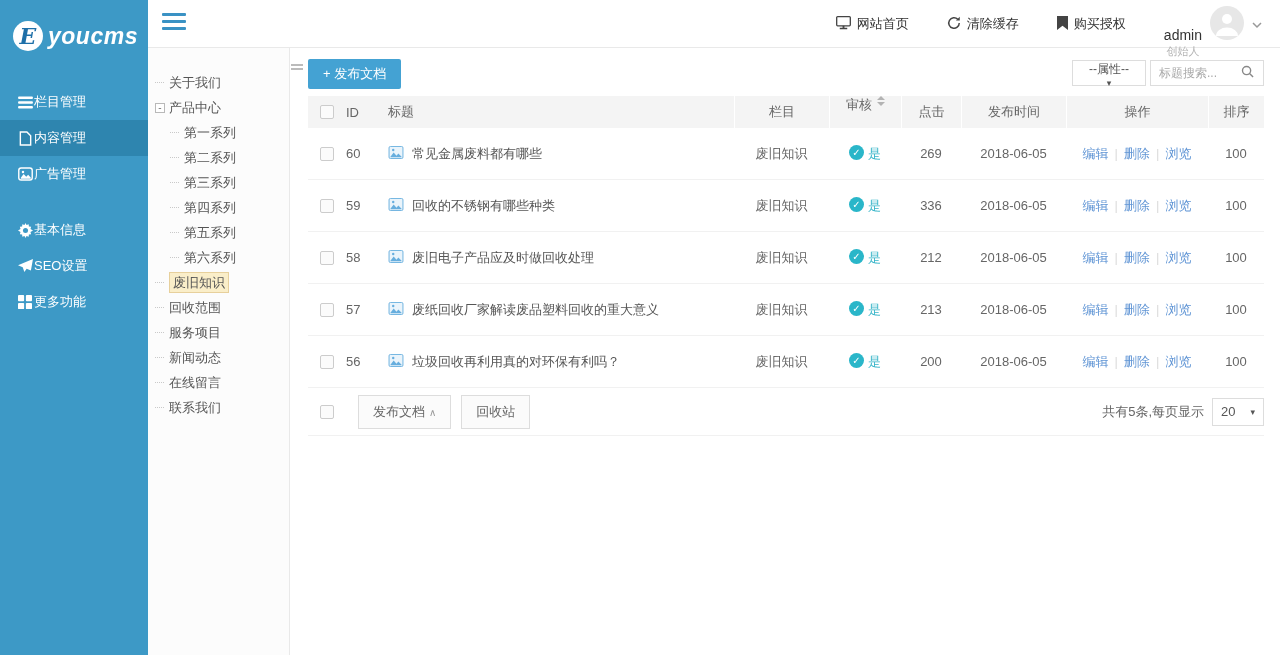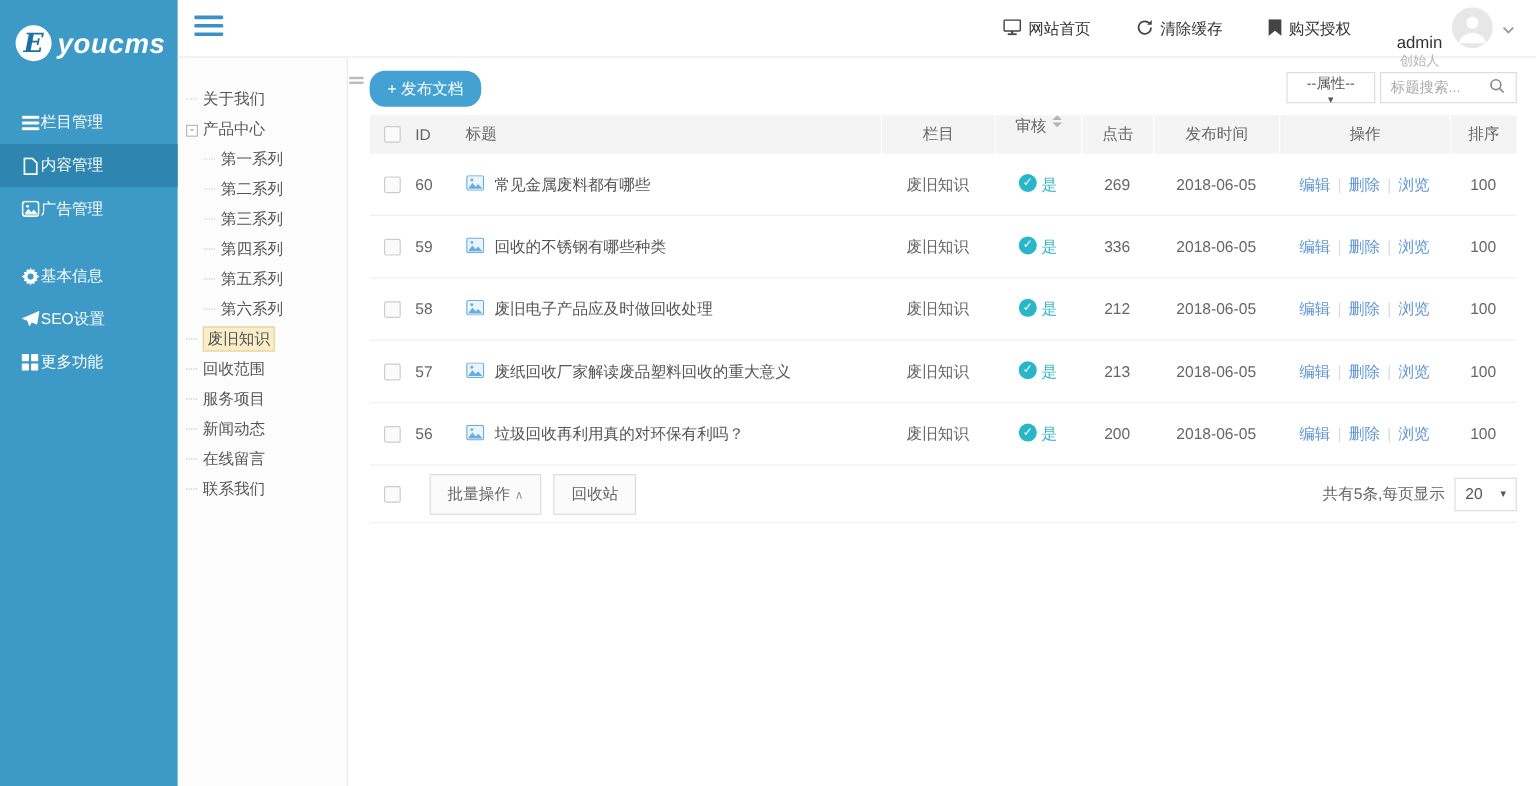--- a/index.html
+++ b/index.html
@@ -38,21 +38,21 @@
   .tree-item.has-toggle::before { display:none; }
   .tree-toggle { display:inline-block; width:10px; height:10px; border:1px solid #b9b9b9; background:#fff; line-height:7px;
                  font-size:10px; text-align:center; color:#777; margin:0 4px 0 -14px; vertical-align:1px; }
   .tree-item.selected .lbl { background:#faeec9; border:1px solid #e7d09c; padding:2px 3px; }
 
   
   .main { position:absolute; left:290px; top:48px; right:0; bottom:0; background:#fff; }
   .collapse-toggle { position:absolute; left:1px; top:16px; width:12px; color:#aaa; cursor:pointer; display:flex; flex-direction:column; gap:2px; }
   .collapse-toggle i { display:block; height:2px; background:#bbb; }
   .toolbar { position:relative; height:40px; padding:11px 16px 0 18px; }
-  .btn-publish { display:inline-block; background:#44a2d3; color:#fff; font-size:13px; padding:6px 15px; border:none; border-radius:13px; cursor:pointer; }
+  .btn-publish { display:inline-block; background:#44a2d3; color:#fff; font-size:13px; padding:6px 15px; border:none; border-radius:2px; cursor:pointer; }
   .filters { position:absolute; right:16px; top:12px; display:flex; gap:4px; }
   .select-box { width:74px; height:26px; border:1px solid #ddd; background:#fff; display:flex; align-items:center; justify-content:space-between;
                 padding:0 7px; color:#555; font-size:12px; cursor:pointer;flex-direction:column; }
   .caret-down { font-size:9px; color:#555; }
   .search-box { width:114px; height:26px; border:1px solid #ddd; background:#fff; display:flex; align-items:center; padding:0 6px 0 8px; }
   .search-box input { border:none; outline:none; width:82px; font-size:12px; color:#555; font-family:inherit; }
   .search-box input::placeholder { color:#aaa; }
 
   
   .table { margin:8px 16px 0 18px; }
@@ -434,21 +434,21 @@
         </div>
         <div class="td c-sort">100</div>
       </div>
 
     </div>
 
     <div class="tr tfoot">
       <div class="td c-check">
           <input type="checkbox" class="checkbox" style="">
         </div>
-      <button class="btn-ghost btn-batch"><span>批量操作</span><span class="caret-up">∧</span></button>
+      <button class="btn-ghost btn-batch"><span>发布文档</span><span class="caret-up">∧</span></button>
       <button class="btn-ghost btn-recycle">回收站</button>
       <div class="tfoot-right">
         <span>共有5条,每页显示</span>
         <div class="pagesize-box">
           <span>20</span>
           <span class="caret-down">▾</span>
         </div>
       </div>
     </div>
   </div>

